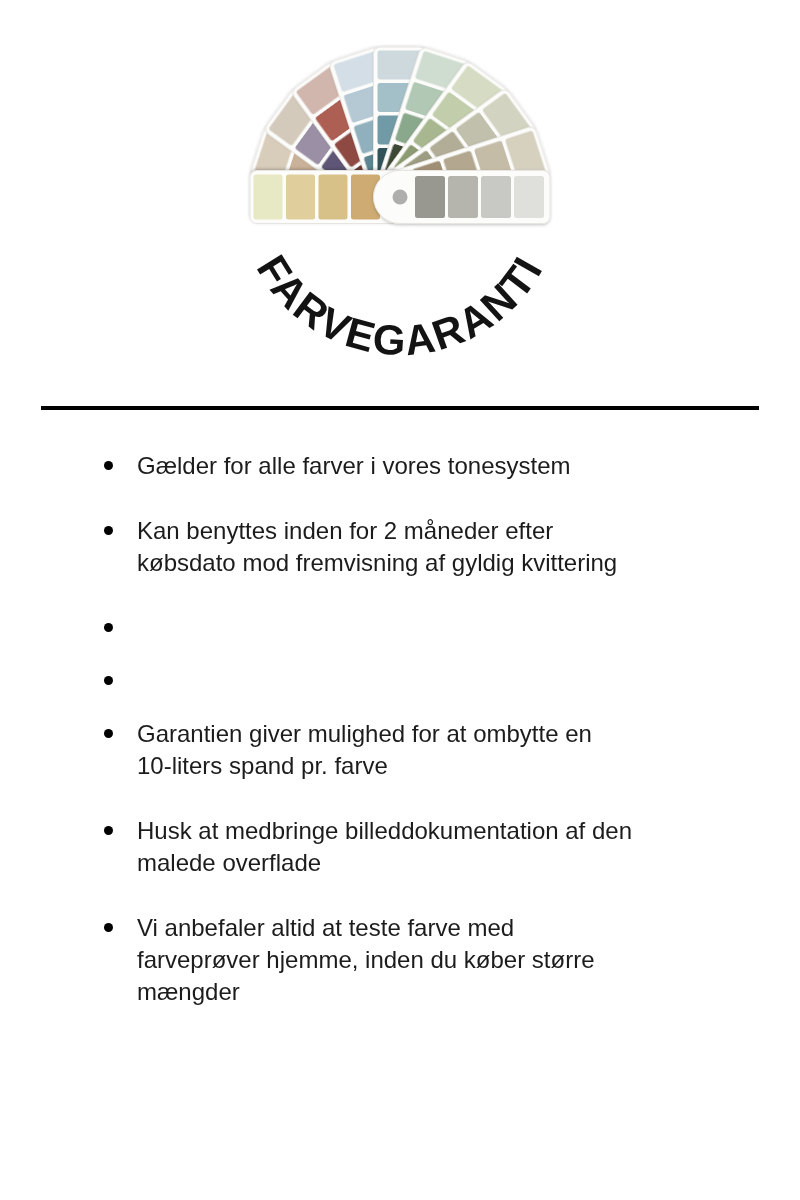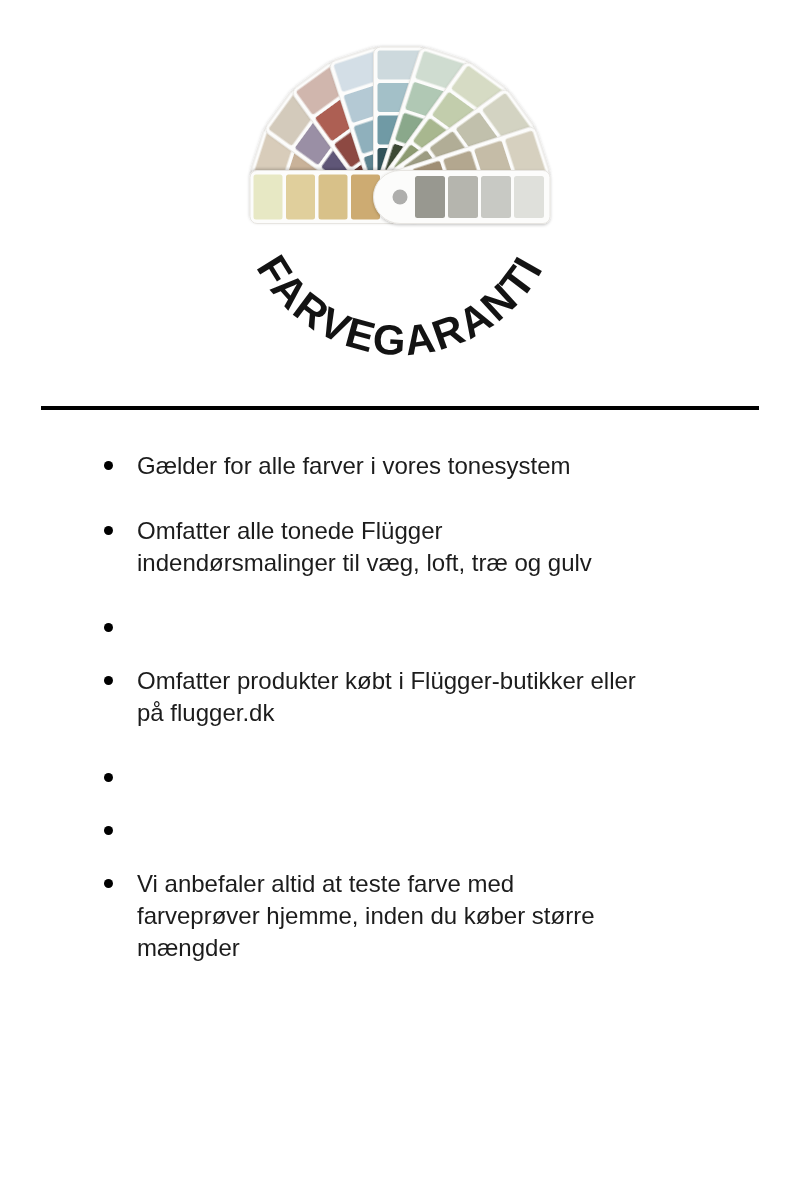--- a/index.html
+++ b/index.html
@@ -152,36 +152,38 @@
 
 <div class="divider"></div>
 
 <ul class="guarantee-list">
   <li>
     <span class="bullet"></span>
     <span class="item-text">Gælder for alle farver i vores tonesystem</span>
   </li>
   <li>
     <span class="bullet"></span>
-    <span class="item-text">Omfatter alle tonede Flügger
-indendørsmalinger til væg, loft, træ og gulv</span>
+    <span class="item-text">Kan benyttes inden for 2 måneder efter
+købsdato mod fremvisning af gyldig kvittering</span>
   </li>
   <li>
     <span class="bullet"></span>
   </li>
   <li>
     <span class="bullet"></span>
-    <span class="item-text">Omfatter produkter købt i Flügger-butikker eller
-på flugger.dk</span>
   </li>
   <li>
     <span class="bullet"></span>
+    <span class="item-text">Garantien giver mulighed for at ombytte en
+10-liters spand pr. farve</span>
   </li>
   <li>
     <span class="bullet"></span>
+    <span class="item-text">Husk at medbringe billeddokumentation af den
+malede overflade</span>
   </li>
   <li>
     <span class="bullet"></span>
     <span class="item-text">Vi anbefaler altid at teste farve med
 farveprøver hjemme, inden du køber større
 mængder</span>
   </li>
 </ul>
 
 </body></html>

